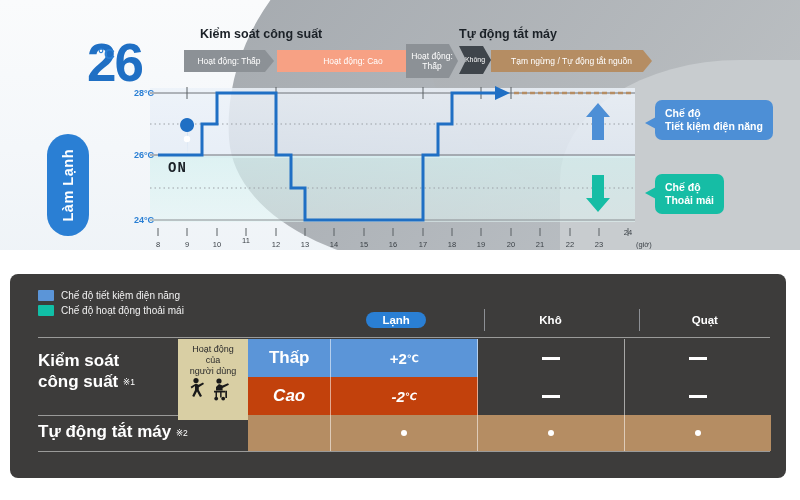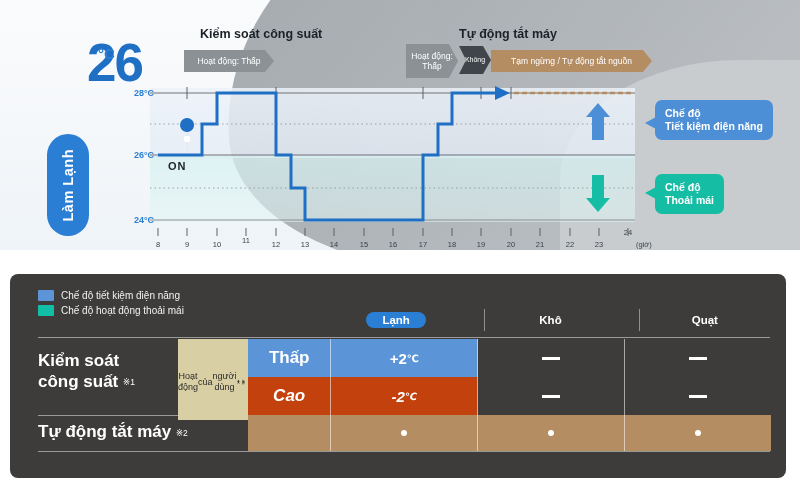--- a/index.html
+++ b/index.html
@@ -56,21 +56,21 @@
   #bar-low2{left:406px;top:44px;width:52px;height:34px;background:#8c9196;}
   #bar-none{left:459px;top:46px;width:32px;height:28px;background:#3f454b;font-size:7px;}
   #bar-pause{left:491px;top:50px;width:161px;background:#b58d63;}
 
   
   .chart{position:absolute;left:0;top:0;width:800px;height:260px;}
   .ylab{position:absolute;font-size:9px;color:#2a7fd4;font-weight:bold;text-align:right;width:34px;}
   #yl-28{left:120px;top:88px;}
   #yl-26{left:120px;top:150px;}
   #yl-24{left:120px;top:215px;}
-  .on-label{position:absolute;left:168px;top:160px;font-size:11px;font-weight:bold;color:#1b2127;letter-spacing:1px;}
+  .on-label{position:absolute;left:168px;top:160px;font-size:14px;font-weight:bold;color:#1b2127;letter-spacing:1px;font-family:Liberation Mono, monospace;}
   .xtick-lab{position:absolute;font-size:7.5px;color:#3a4046;text-align:center;width:20px;}
   .xunit{position:absolute;left:636px;top:240px;font-size:7.5px;color:#3a4046;}
 
   
   .callout{position:absolute;border-radius:7px;color:#fff;font-weight:bold;
     font-size:10.5px;line-height:13px;padding:7px 10px;}
   #co-eco{left:655px;top:100px;background:#4d8fd6;}
   #co-comfort{left:655px;top:174px;background:#16bda5;}
   .co-tail{position:absolute;width:0;height:0;border-top:6px solid transparent;
     border-bottom:6px solid transparent;}
@@ -97,21 +97,21 @@
   #sep-top{left:28px;top:63px;width:732px;}
   #sep-mid{left:28px;top:141px;width:732px;}
   #sep-bot{left:28px;top:177px;width:732px;}
 
   .rowlabel{position:absolute;color:#fff;font-weight:bold;}
   #rl-power{left:28px;top:76px;font-size:17px;line-height:21px;}
   #rl-auto{left:28px;top:148px;font-size:17px;}
   .note{font-size:8.5px;font-weight:normal;vertical-align:middle;}
 
   .usercell{position:absolute;left:168px;top:65px;width:70px;height:76px;background:#d9cfa4;
-    display:flex;flex-direction:row;align-items:center;justify-content:flex-start;padding-top:5px;}
+    display:flex;flex-direction:column;align-items:center;justify-content:flex-start;padding-top:5px;}
   .usercell .t{font-size:9px;color:#2b2b2b;line-height:11px;text-align:center;}
 
   .grid{position:absolute;left:238px;top:65px;width:523px;height:112px;}
   .grow{display:flex;height:38px;}
   .grow.third{height:36px;}
   .gcell{display:flex;align-items:center;justify-content:center;
     color:#fff;font-weight:bold;border-right:1px solid rgba(255,255,255,.55);}
   .gcell:last-child{border-right:none;}
   .c-lbl{width:83px;font-size:17px;}
   .c-val{width:147px;font-size:15px;}
@@ -143,20 +143,21 @@
   <div class="setpoint-unit">°C</div>
 
   <div class="mode-pill">
     <span>Làm Lạnh</span>
   </div>
 
   <div class="sec-head" id="head-power">Kiểm soát công suất</div>
   <div class="sec-head" id="head-auto">Tự động tắt máy</div>
 
   <div class="bar arrow" id="bar-low1">Hoạt động: Thấp</div>
+  <div class="bar arrow" id="bar-high">Hoạt động: Cao</div>
   <div class="bar arrow" id="bar-low2">Hoạt động: Thấp</div>
   <div class="bar notch" id="bar-none">Không</div>
   <div class="bar arrow" id="bar-pause">Tạm ngừng / Tự động tắt nguồn</div>
 
   <div class="chart">
 
     <svg width="800" height="260">
 
       <line x1="150" y1="93" x2="635" y2="93" stroke="#6e7378" stroke-width="1"></line>
       <line x1="150" y1="155" x2="635" y2="155" stroke="#6e7378" stroke-width="1"></line>

